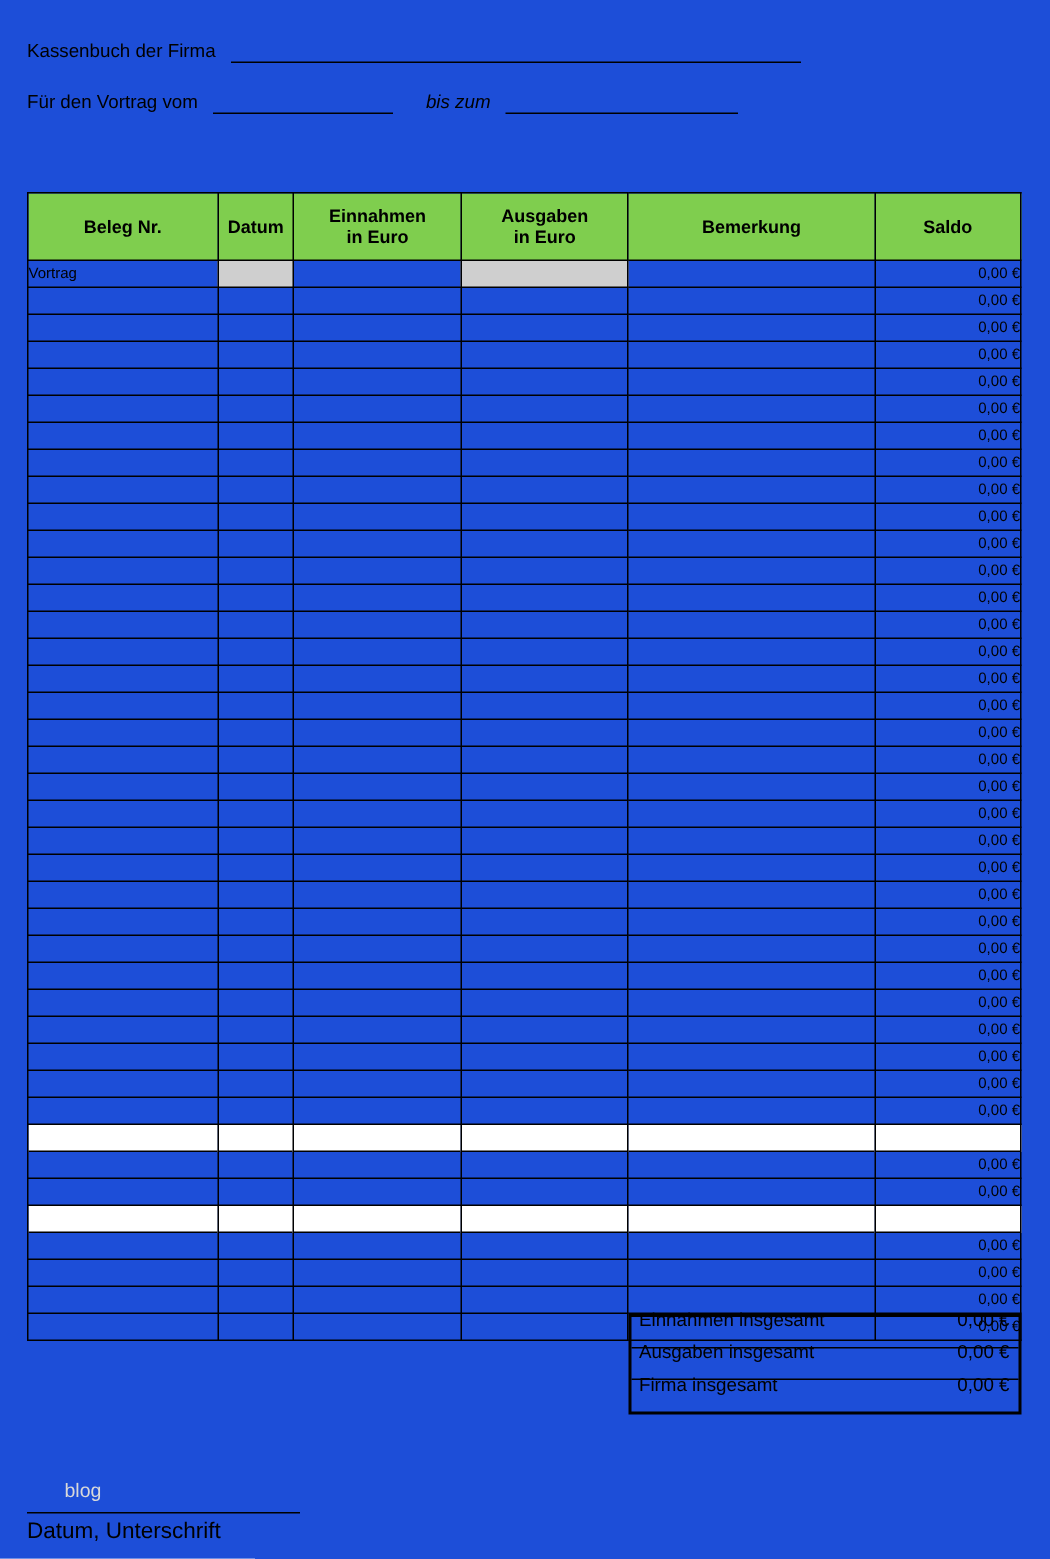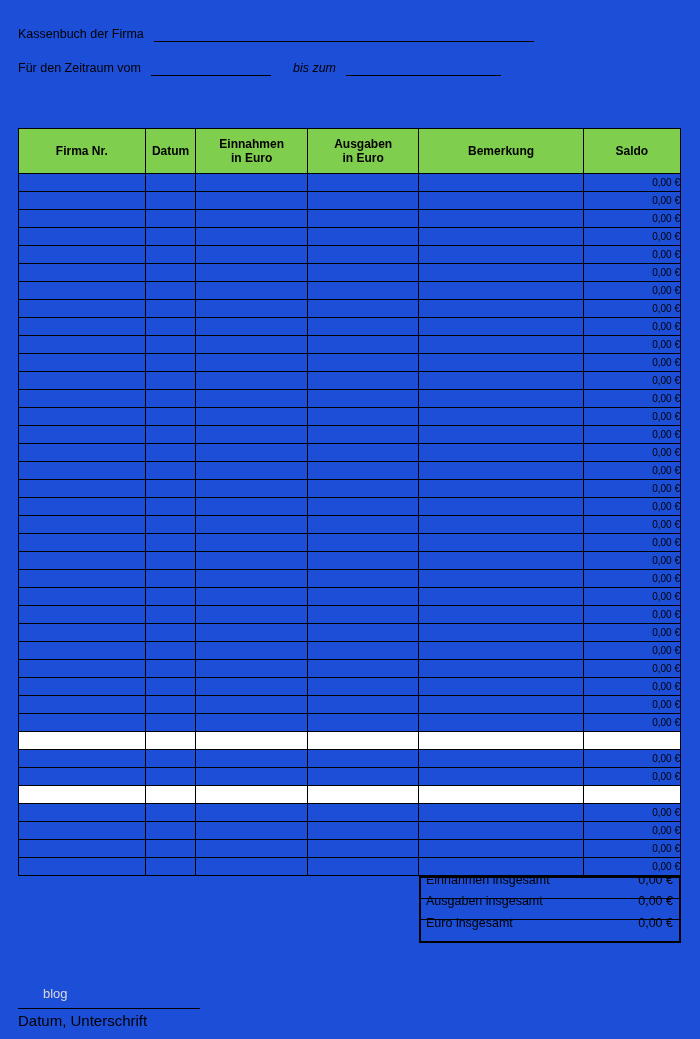--- a/index.html
+++ b/index.html
@@ -165,41 +165,41 @@
 <body>
 
 <div class="page">
 
   <div class="header-block">
     <div class="field-row">
       <span class="field-label">Kassenbuch der Firma</span>
       <span class="field-line line-long"></span>
     </div>
     <div class="field-row">
-      <span class="field-label">Für den Zeitraum vom</span>
+      <span class="field-label">Für den Vortrag vom</span>
       <span class="field-line line-mid"></span>
       <span class="field-label gap-label">bis zum</span>
       <span class="field-line line-mid2"></span>
     </div>
   </div>
 
   <div class="table-wrap">
     <table class="kassenbuch">
       <colgroup>
         <col class="c-beleg">
           <col class="c-datum">
           <col class="c-ein">
         <col class="c-aus">
           <col class="c-bem">
           <col class="c-saldo">
       </colgroup>
       <thead>
         <tr>
           <th>
-            <span class="two-line">Firma Nr.</span>
+            <span class="two-line">Beleg Nr.</span>
           </th>
           <th>
             <span class="two-line">Datum</span>
           </th>
           <th>
             <span class="two-line">Einnahmen</span>
             <span class="two-line">in Euro</span>
           </th>
           <th>
             <span class="two-line">Ausgaben</span>
@@ -208,20 +208,28 @@
           <th>
             <span class="two-line">Bemerkung</span>
           </th>
           <th>
             <span class="two-line">Saldo</span>
           </th>
         </tr>
       </thead>
       <tbody id="table-body">
           <tr>
+            <td class="vortrag-cell">Vortrag</td>
+            <td class="shaded"></td>
+            <td></td>
+            <td class="shaded"></td>
+            <td></td>
+            <td class="saldo-cell">0,00 €</td>
+          </tr>
+          <tr>
             <td></td>
             <td></td>
             <td></td>
             <td></td>
             <td></td>
             <td class="saldo-cell">0,00 €</td>
           </tr>
           <tr>
             <td></td>
             <td></td>
@@ -533,21 +541,21 @@
   <div class="totals">
     <div class="totals-row">
       <span>Einnahmen insgesamt</span>
       <span class="totals-value">0,00 €</span>
     </div>
     <div class="totals-row">
       <span>Ausgaben insgesamt</span>
       <span class="totals-value">0,00 €</span>
     </div>
     <div class="totals-row">
-      <span>Euro insgesamt</span>
+      <span>Firma insgesamt</span>
       <span class="totals-value">0,00 €</span>
     </div>
   </div>
 
   <div class="footer-mark">blog</div>
   <div class="sig-line"></div>
   <div class="sig-label">Datum, Unterschrift</div>
 
 </div>
 

